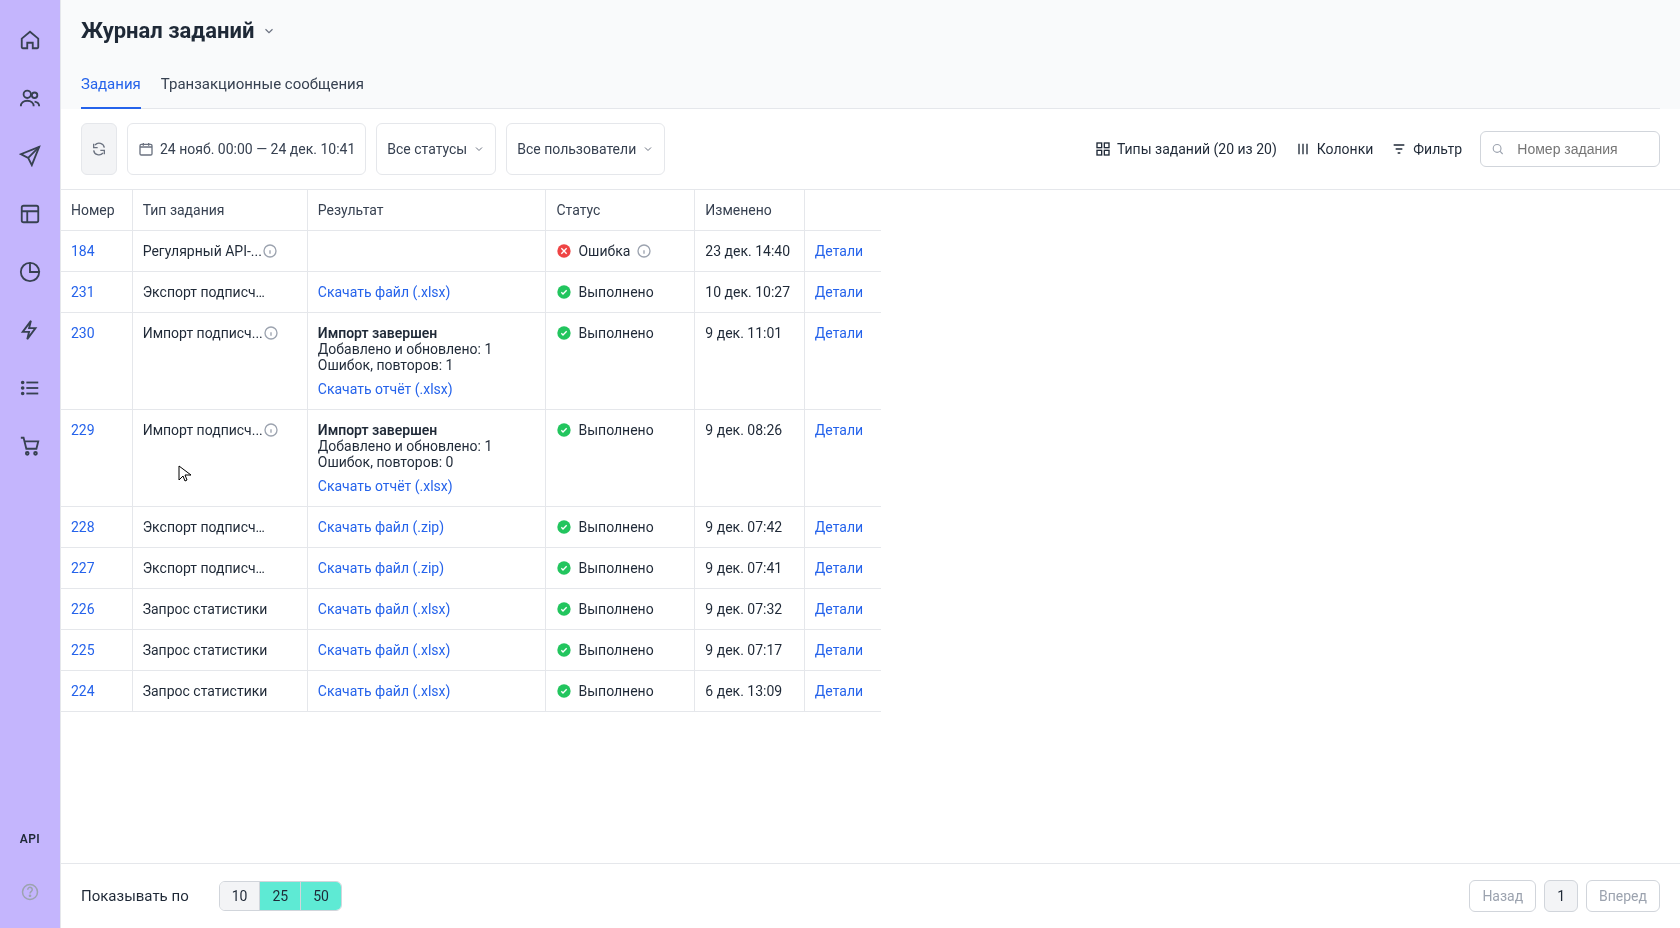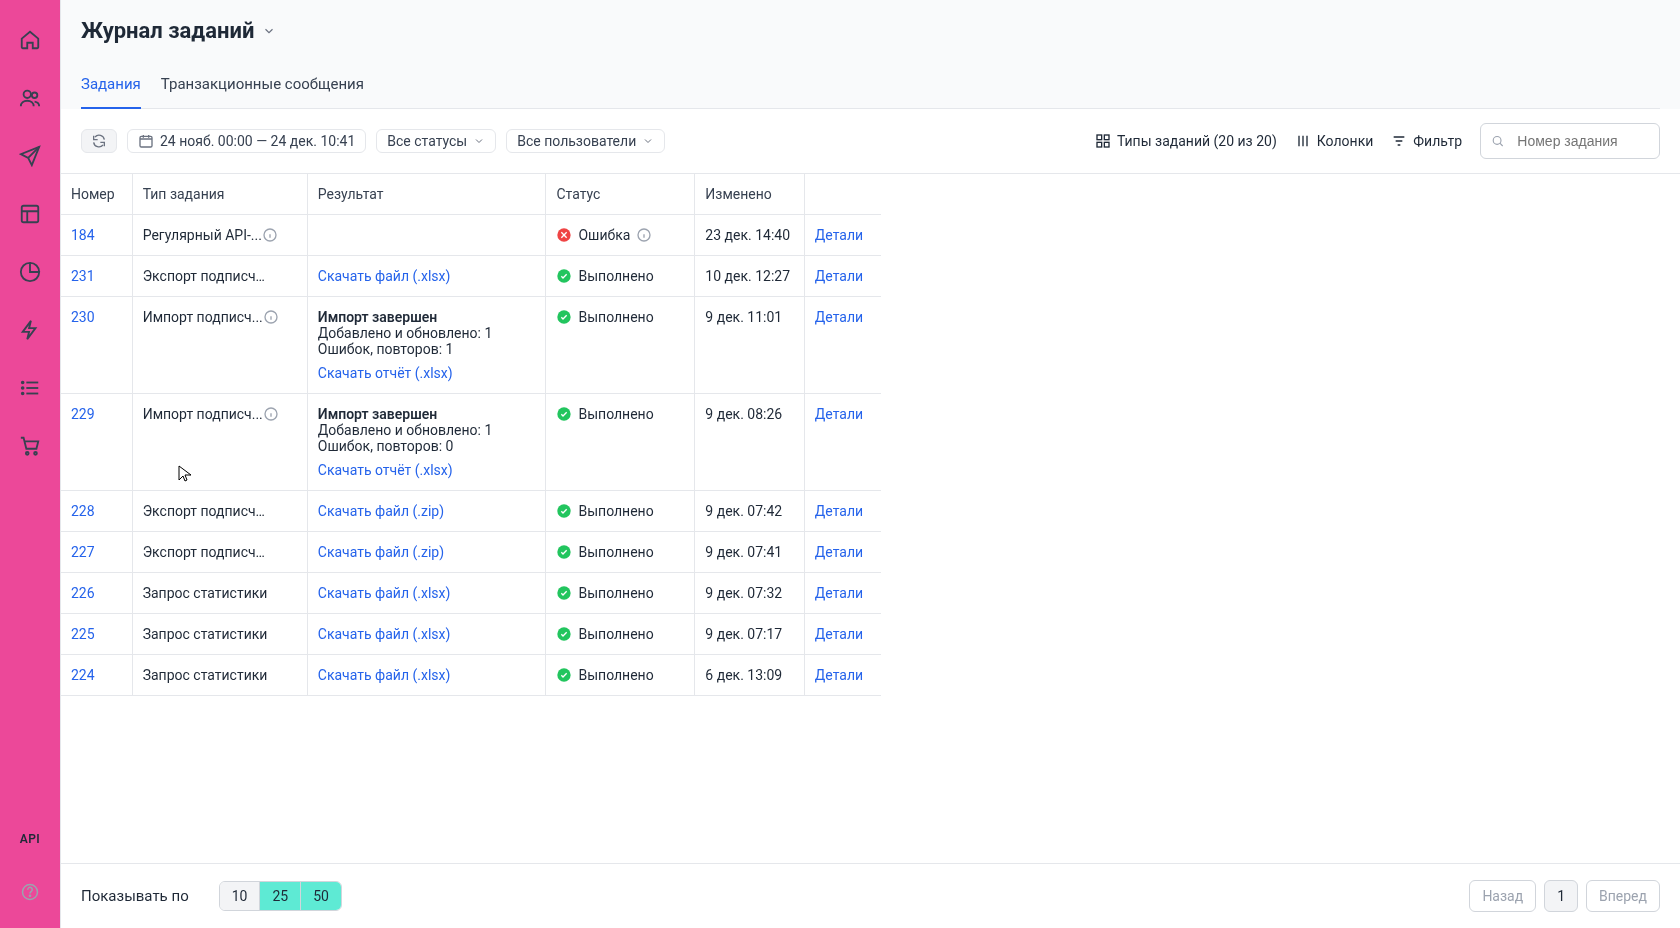--- a/index.html
+++ b/index.html
@@ -6,21 +6,21 @@
   body {
     font-family: -apple-system, BlinkMacSystemFont, "Segoe UI", Roboto, sans-serif;
     font-size: 14px;
     color: #1f2937;
     background: #f9fafb;
     display: flex;
     min-height: 928px;
   }
   .sidebar {
     width: 61px;
-    background: #ec4899;
+    background: #c4b5fd;
     border-right: 1px solid #e5e7eb;
     display: flex;
     flex-direction: column;
     align-items: center;
     padding-top: 20px;
   }
   .sidebar-icon {
     width: 40px;
     height: 40px;
     display: flex;
@@ -91,21 +91,21 @@
     border-bottom: 1px solid #e5e7eb;
     background: #fff;
   }
   .toolbar-right {
     margin-left: auto;
     display: flex;
     align-items: center;
     gap: 18px;
   }
   .btn {
-    height: 24px;
+    height: 52px;
     background: #f3f4f6;
     border: 1px solid #e5e7eb;
     border-radius: 6px;
     display: flex;
     align-items: center;
     padding: 0 10px;
     gap: 6px;
     cursor: pointer;
     font-size: 14px;
     color: #374151;
@@ -421,21 +421,21 @@
               <div class="status-cell">
                 <span>
                   <svg width="16" height="16" viewBox="0 0 24 24">
                     <circle cx="12" cy="12" r="10" fill="#22c55e"></circle>
                     <path d="M8 12.5l2.5 2.5L16 9.5" stroke="#fff" stroke-width="2" fill="none"></path>
                   </svg>
                 </span>
                 <span>Выполнено</span>
               </div>
             </td>
-            <td class="col-chg">10 дек. 12:27</td>
+            <td class="col-chg">10 дек. 10:27</td>
             <td class="col-det"><span class="link">Детали</span></td>
           </tr>
           <tr>
             <td class="col-num"><span class="link">230</span></td>
             <td class="col-type">
               <div class="type-cell">
                 <span class="type-text">Импорт подписч...</span>
                 <span class="info-icon">
                   <svg width="16" height="16" viewBox="0 0 24 24" fill="none" stroke="#9ca3af" stroke-width="2">
                     <circle cx="12" cy="12" r="9"></circle>

